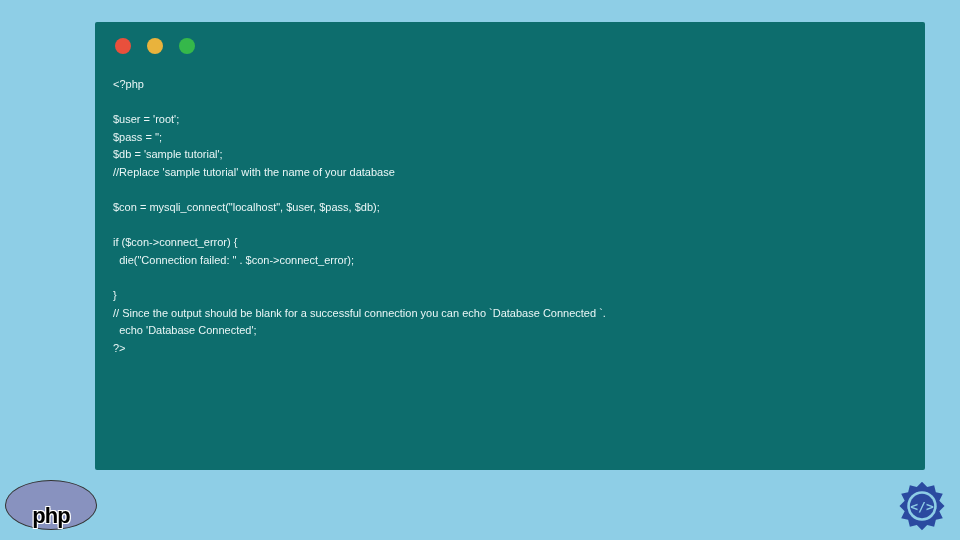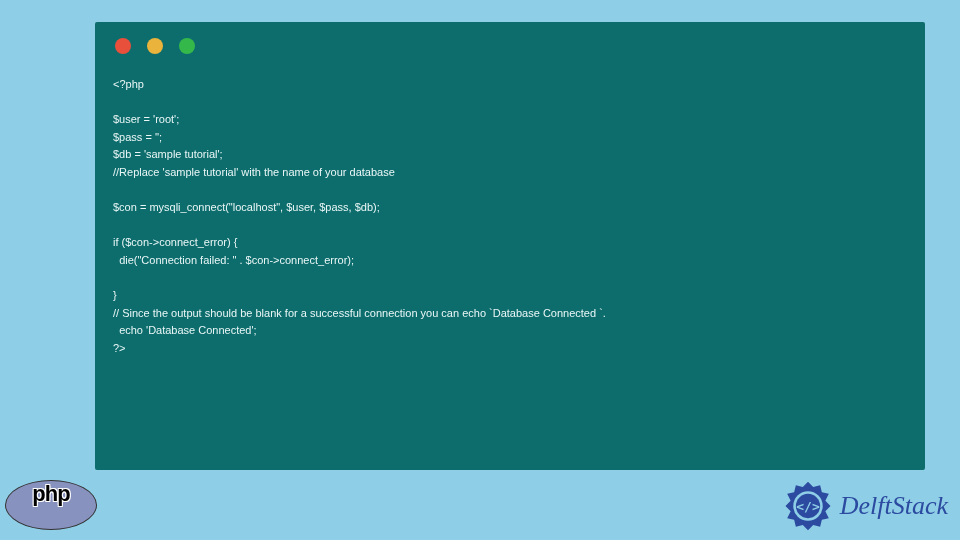--- a/index.html
+++ b/index.html
@@ -45,21 +45,21 @@
     width: 92px;
     height: 50px;
   }
   .php-ellipse {
     width: 92px;
     height: 50px;
     background: #8892bf;
     border-radius: 50%;
     border: 1px solid #333;
     display: flex;
-    align-items: flex-start;
+    align-items: flex-end;
     justify-content: center;
   }
   .php-text {
     color: #000;
     font-weight: 900;
     font-size: 22px;
     letter-spacing: -1px;
     font-family: Arial, sans-serif;
     text-shadow: 1px 1px 0 #fff, -1px -1px 0 #fff, 1px -1px 0 #fff, -1px 1px 0 #fff;
   }
@@ -118,14 +118,13 @@
 
 <div class="delftstack-logo">
   <svg class="ds-icon" viewBox="0 0 60 60">
     <g fill="#2b4aa0">
       <polygon points="30,2 36,8 44,6 46,14 54,16 50,24 56,30 50,36 54,44 46,46 44,54 36,52 30,58 24,52 16,54 14,46 6,44 10,36 4,30 10,24 6,16 14,14 16,6 24,8"></polygon>
     </g>
     <circle cx="30" cy="30" r="17" fill="#8ecee6"></circle>
     <circle cx="30" cy="30" r="14" fill="#2b4aa0"></circle>
     <text x="30" y="36" text-anchor="middle" fill="#8ecee6" font-size="15" font-family="monospace" font-weight="bold">&lt;/&gt;</text>
   </svg>
-  <span class="ds-text">DelftStack</span>
 </div>
 
 </body></html>

